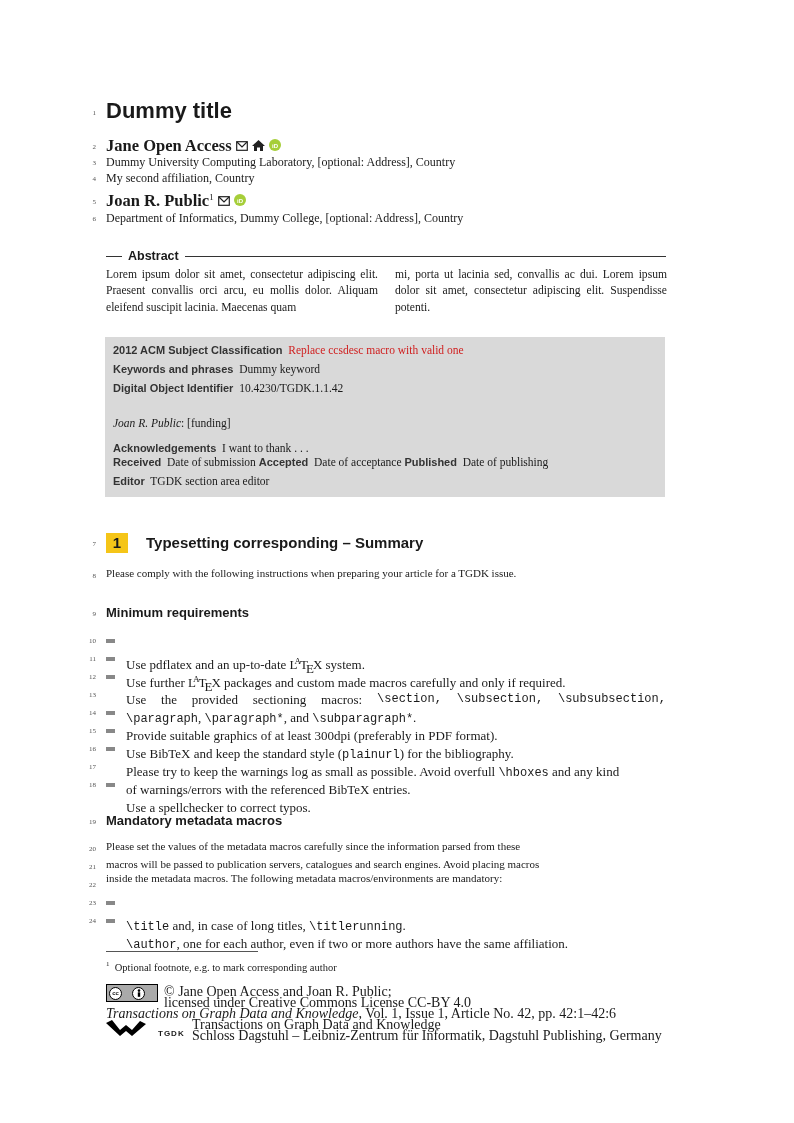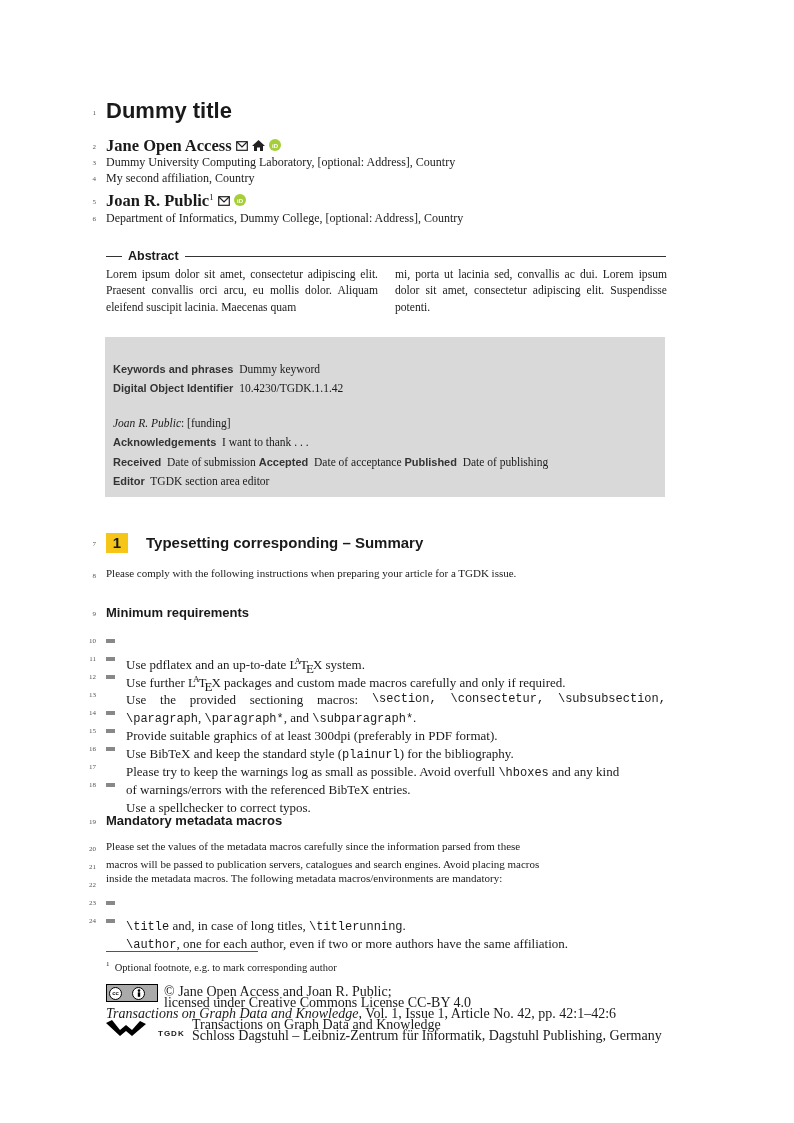--- a/index.html
+++ b/index.html
@@ -109,32 +109,36 @@
 
 <div class="abs abstract-head">
   <span class="rule" style="width:16px"></span>
   <span>Abstract</span>
   <span class="rule" style="flex:1"></span>
 </div>
 <div class="abs abstract-col" style="left:106px">Lorem ipsum dolor sit amet, consectetur adipiscing elit. Praesent convallis orci arcu, eu mollis dolor. Aliquam eleifend suscipit lacinia. Maecenas quam</div>
 <div class="abs abstract-col" style="left:395px">mi, porta ut lacinia sed, convallis ac dui. Lorem ipsum dolor sit amet, consectetur adipiscing elit. Suspendisse potenti.</div>
 
 <div class="abs meta-box">
+  <div class="meta-line" style="top:7px">
+    <b>2012 ACM Subject Classification</b>&nbsp;
+    <span class="red">Replace ccsdesc macro with valid one</span>
+  </div>
   <div class="meta-line" style="top:26px">
     <b>Keywords and phrases</b>&nbsp;
     <span>Dummy keyword</span>
   </div>
   <div class="meta-line" style="top:45px">
     <b>Digital Object Identifier</b>&nbsp;
     <span>10.4230/TGDK.1.1.42</span>
   </div>
   <div class="meta-line" style="top:80px">
     <i>Joan R. Public</i><span>: [funding]</span>
   </div>
-  <div class="meta-line" style="top:99px">
+  <div class="meta-line" style="top:105px">
     <b>Acknowledgements</b>&nbsp;
     <span>I want to thank . . .</span>
   </div>
   <div class="meta-line" style="top:119px">
     <b>Received</b>&nbsp;
     <span>Date of submission</span>
     <b>Accepted</b>&nbsp;
     <span>Date of acceptance</span>
     <b>Published</b>&nbsp;
     <span>Date of publishing</span>
@@ -160,21 +164,21 @@
   Use further L<sup style="font-size:9px;margin-left:-3px;margin-right:-1px">A</sup>T<sub style="font-size:13px;margin-left:-2px;margin-right:-1px">E</sub>X packages and custom made macros carefully and only if required.
 </div>
 <div class="bullet" style="top:675px"></div>
 <div class="abs item justify" style="top:668px">
   <span>Use</span>
     <span>the</span>
     <span>provided</span>
     <span>sectioning</span>
     <span>macros:</span>
   <span class="mono">\section,</span>
-    <span class="mono">\consectetur,</span>
+    <span class="mono">\subsection,</span>
     <span class="mono">\subsubsection,</span>
 </div>
 <div class="abs item" style="top:686px">
   <span class="mono">\paragraph</span>, <span class="mono">\paragraph*</span>, and <span class="mono">\subparagraph*</span>.
 </div>
 <div class="bullet" style="top:711px"></div>
 <div class="abs item" style="top:704px">Provide suitable graphics of at least 300dpi (preferably in PDF format).</div>
 <div class="bullet" style="top:729px"></div>
 <div class="abs item" style="top:722px">
   Use BibTeX and keep the standard style (<span class="mono">plainurl</span>) for the bibliography.

